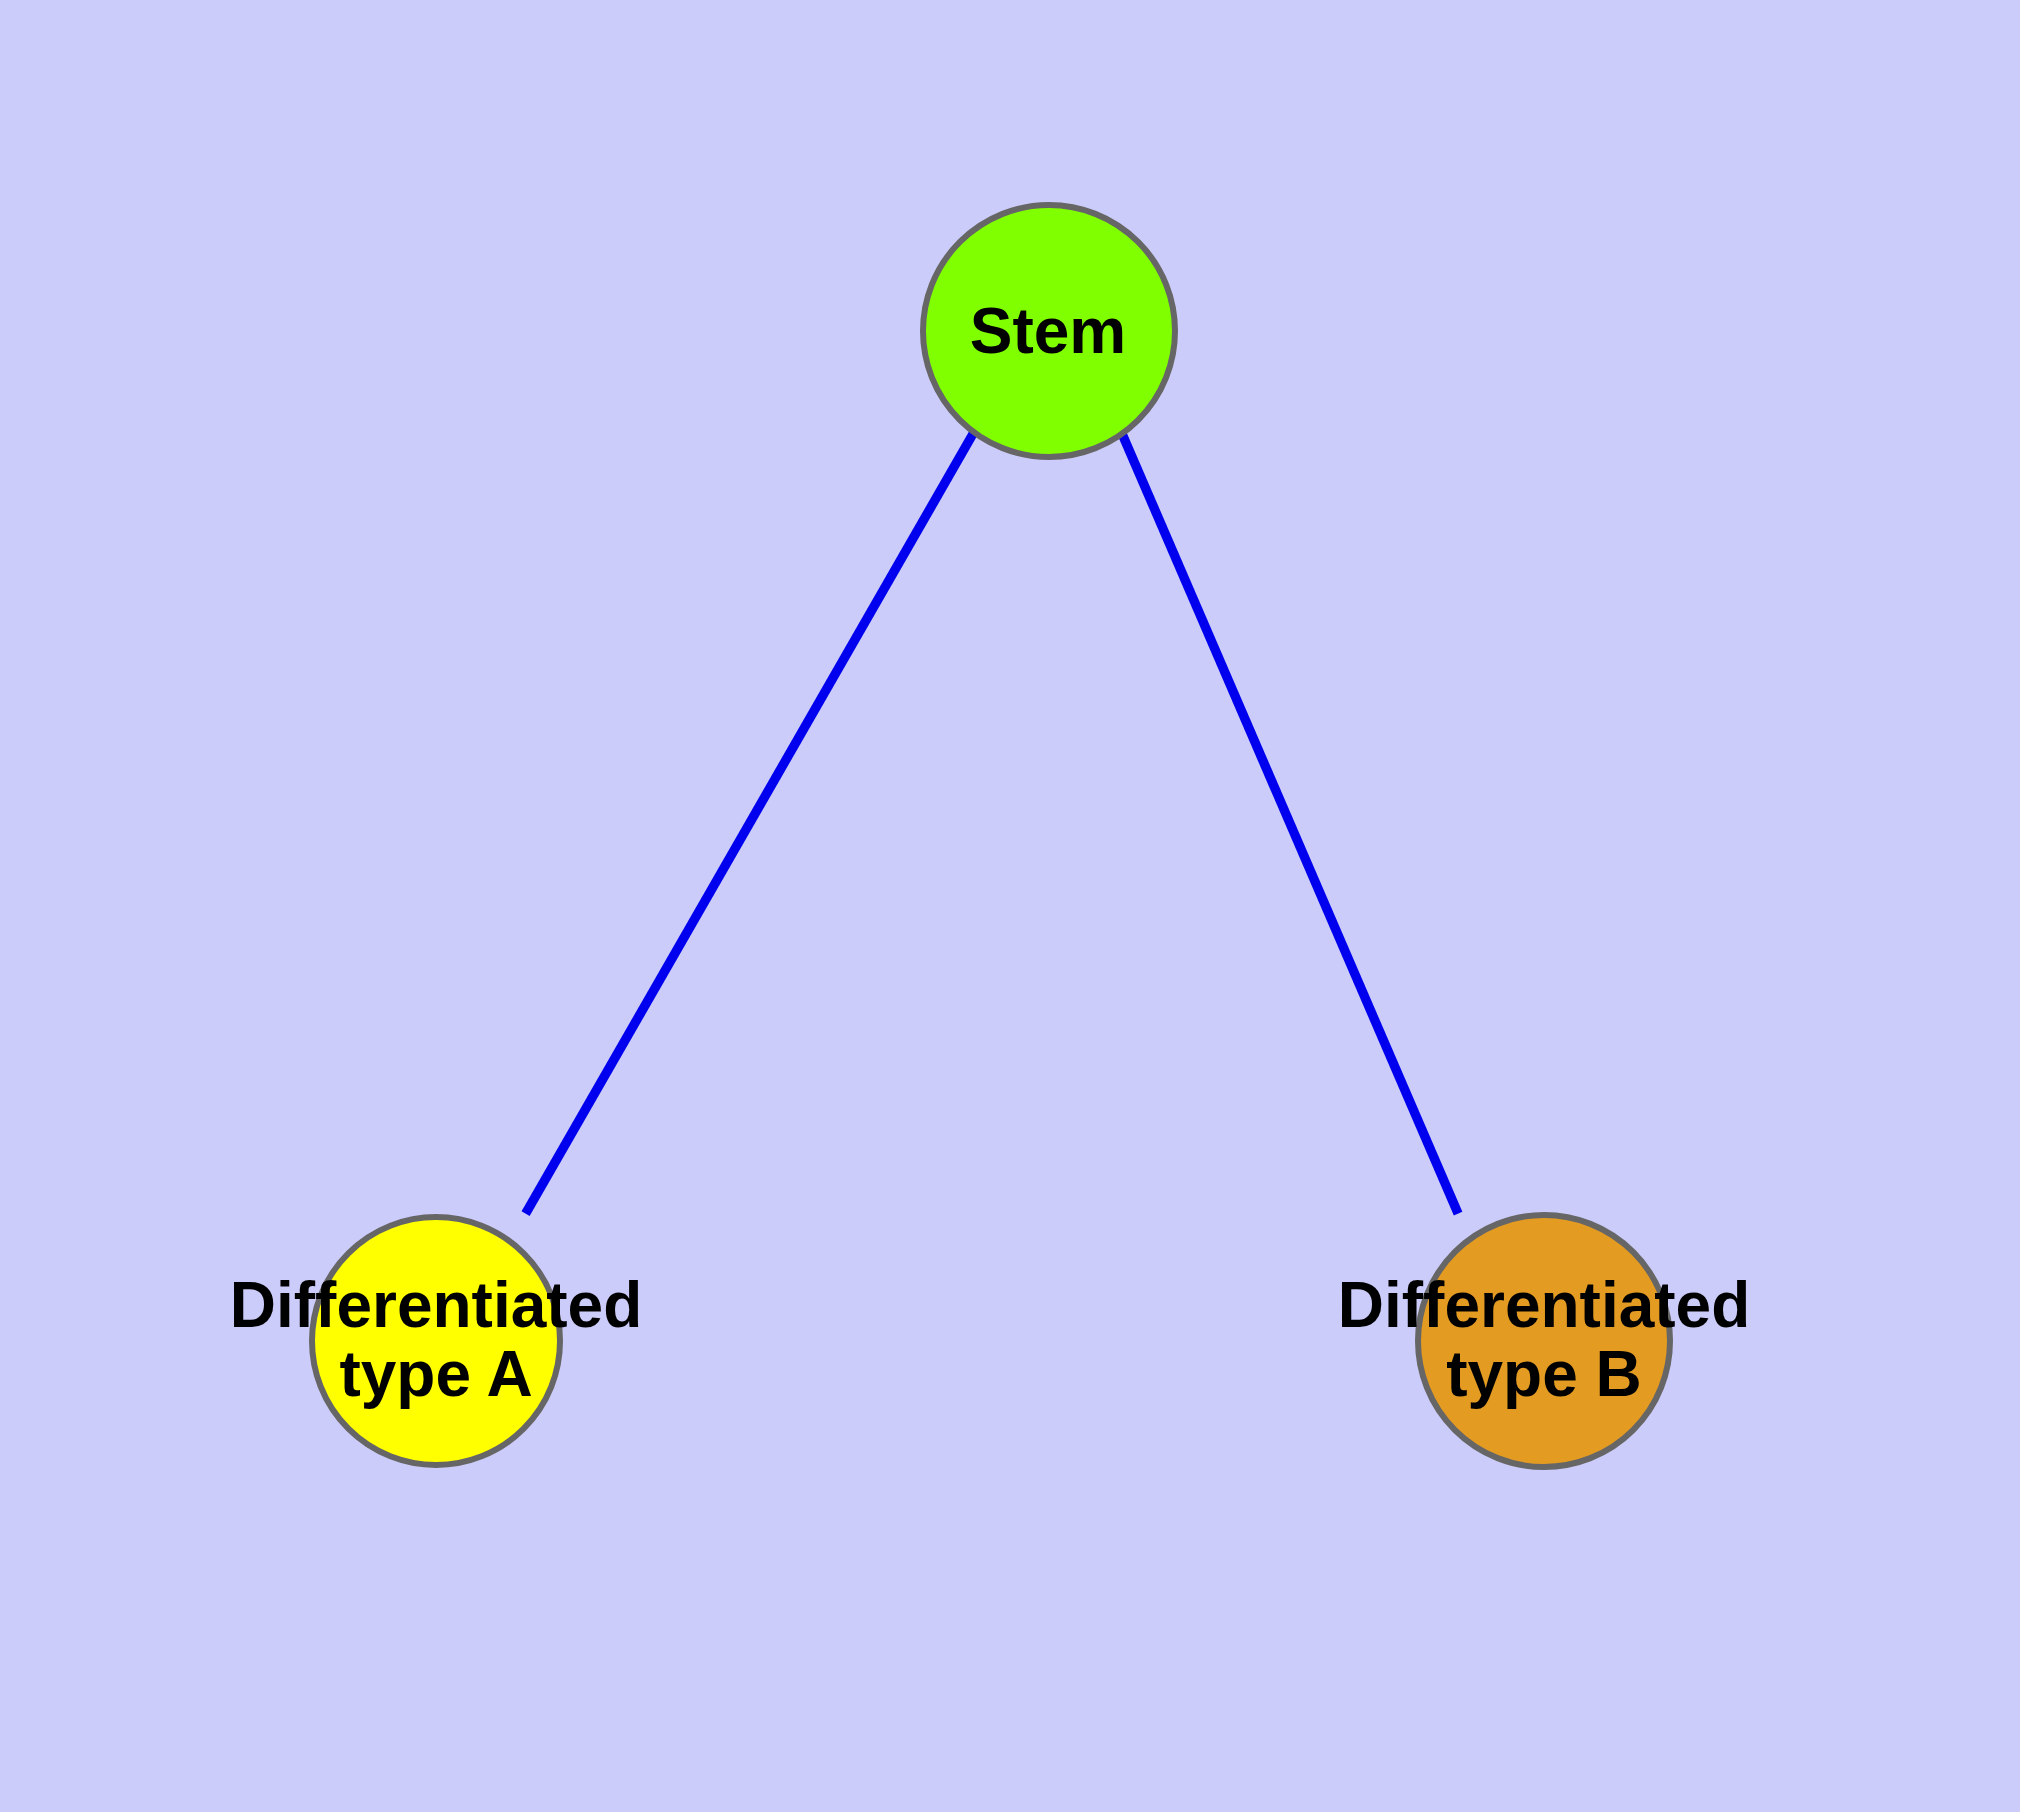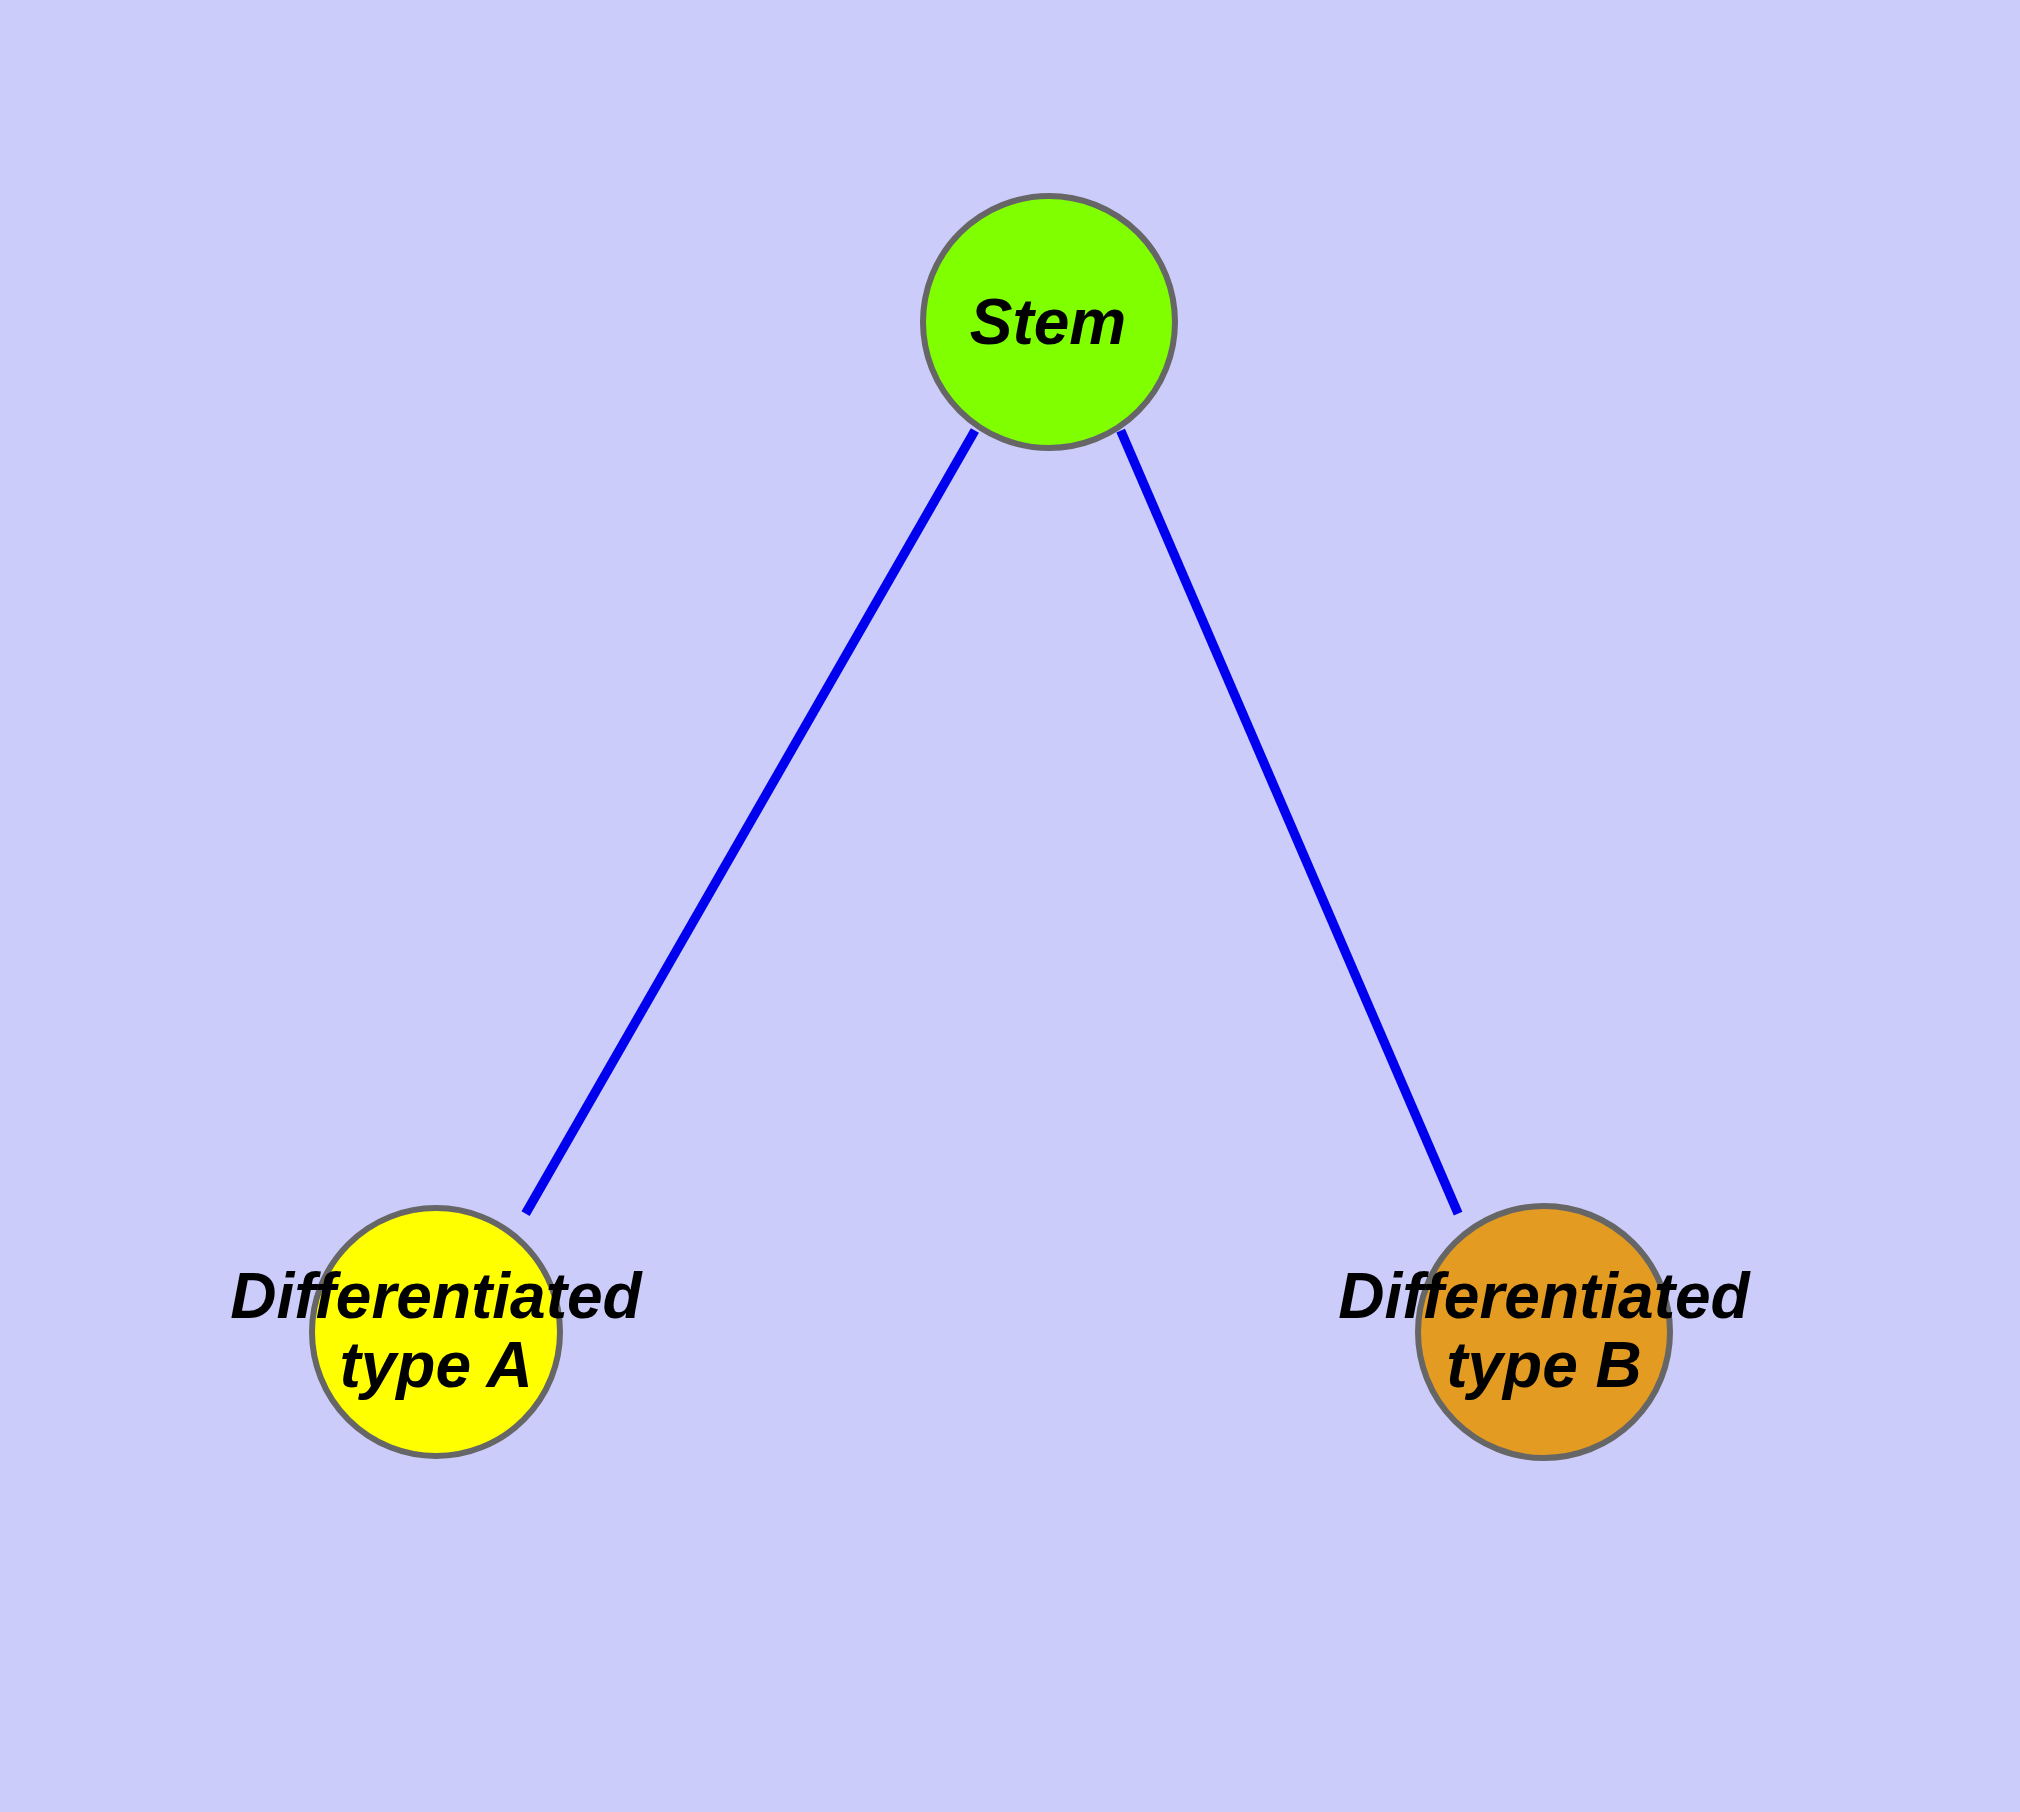--- a/index.html
+++ b/index.html
@@ -20,25 +20,24 @@
     position: absolute;
     left: 0;
     top: 0;
     width: 2021px;
     height: 1812px;
     z-index: 1;
   }
   #node-layer {
     position: absolute;
     left: 0;
-    top: 7px;
+    top: 16px;
     width: 2021px;
     height: 1272px;
     z-index: 2;
-    font-style: italic;
   }
   .node {
     position: absolute;
     border-radius: 50%;
     box-sizing: border-box;
     border: 6px solid #666666;
   }
   .node-label {
     position: absolute;
     z-index: 3;

